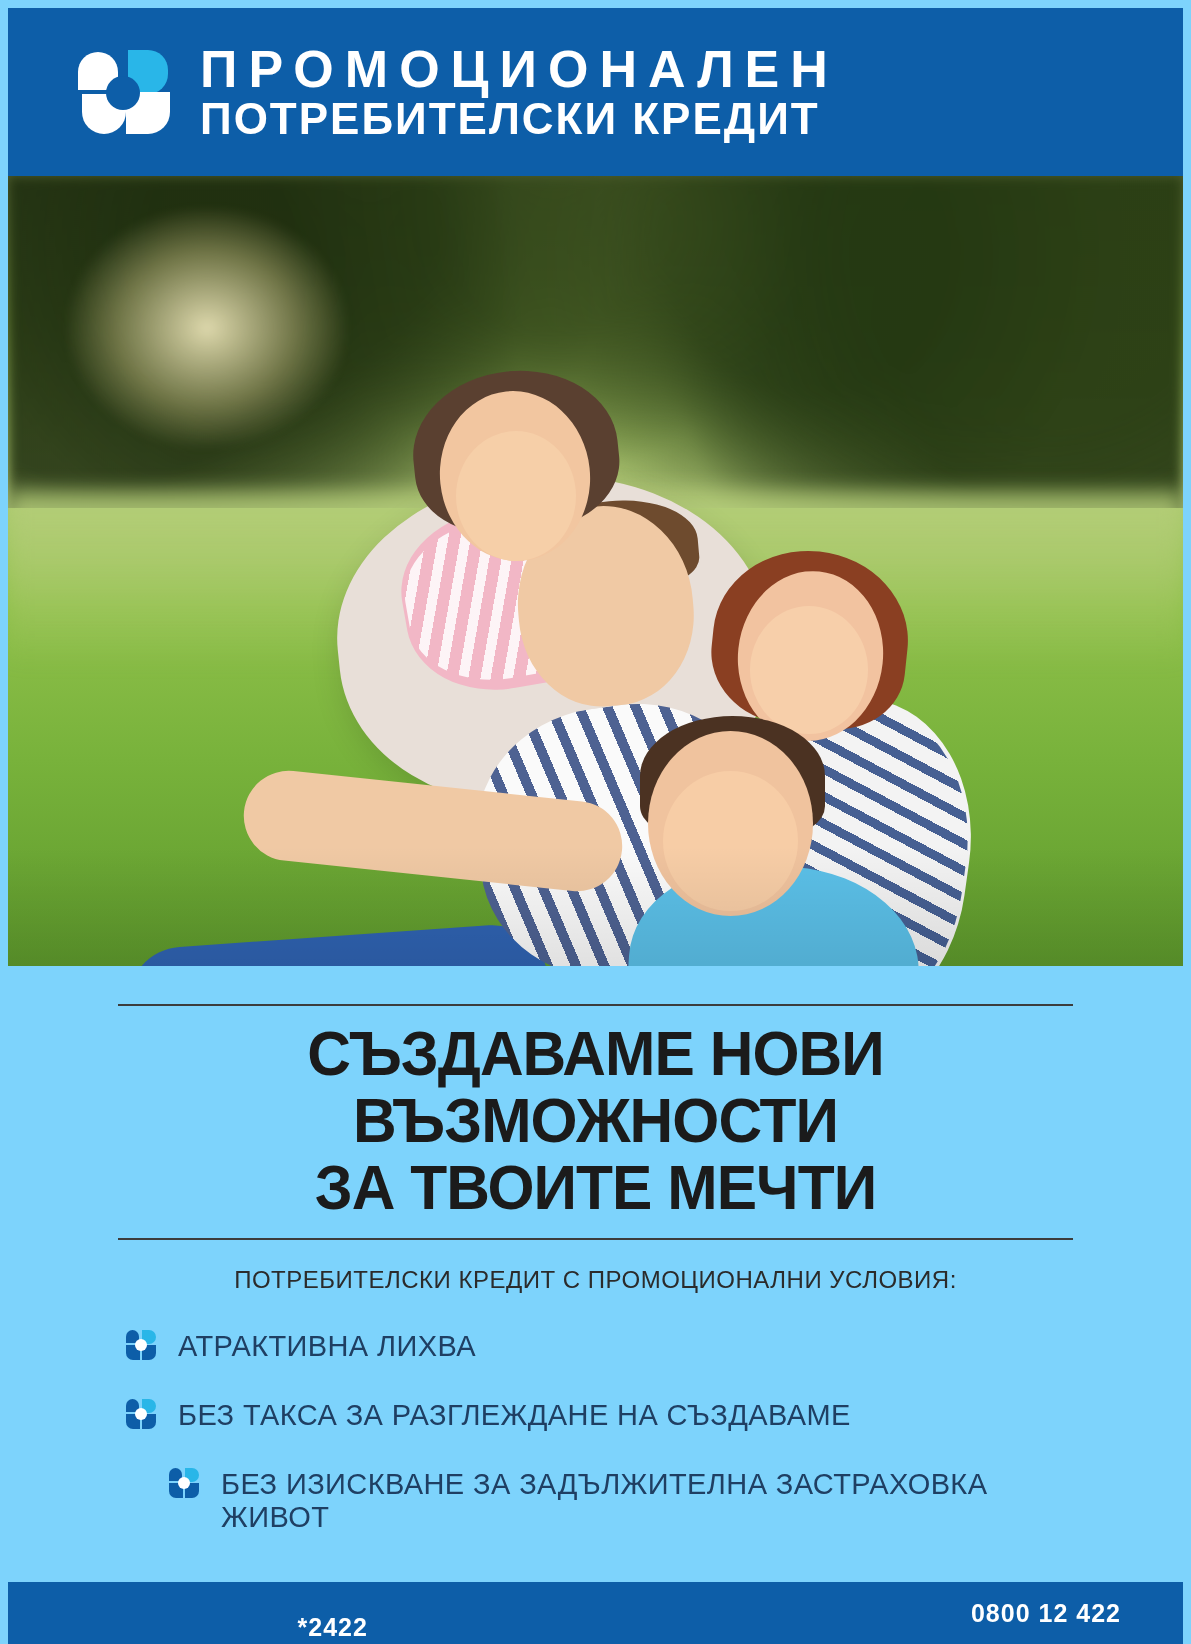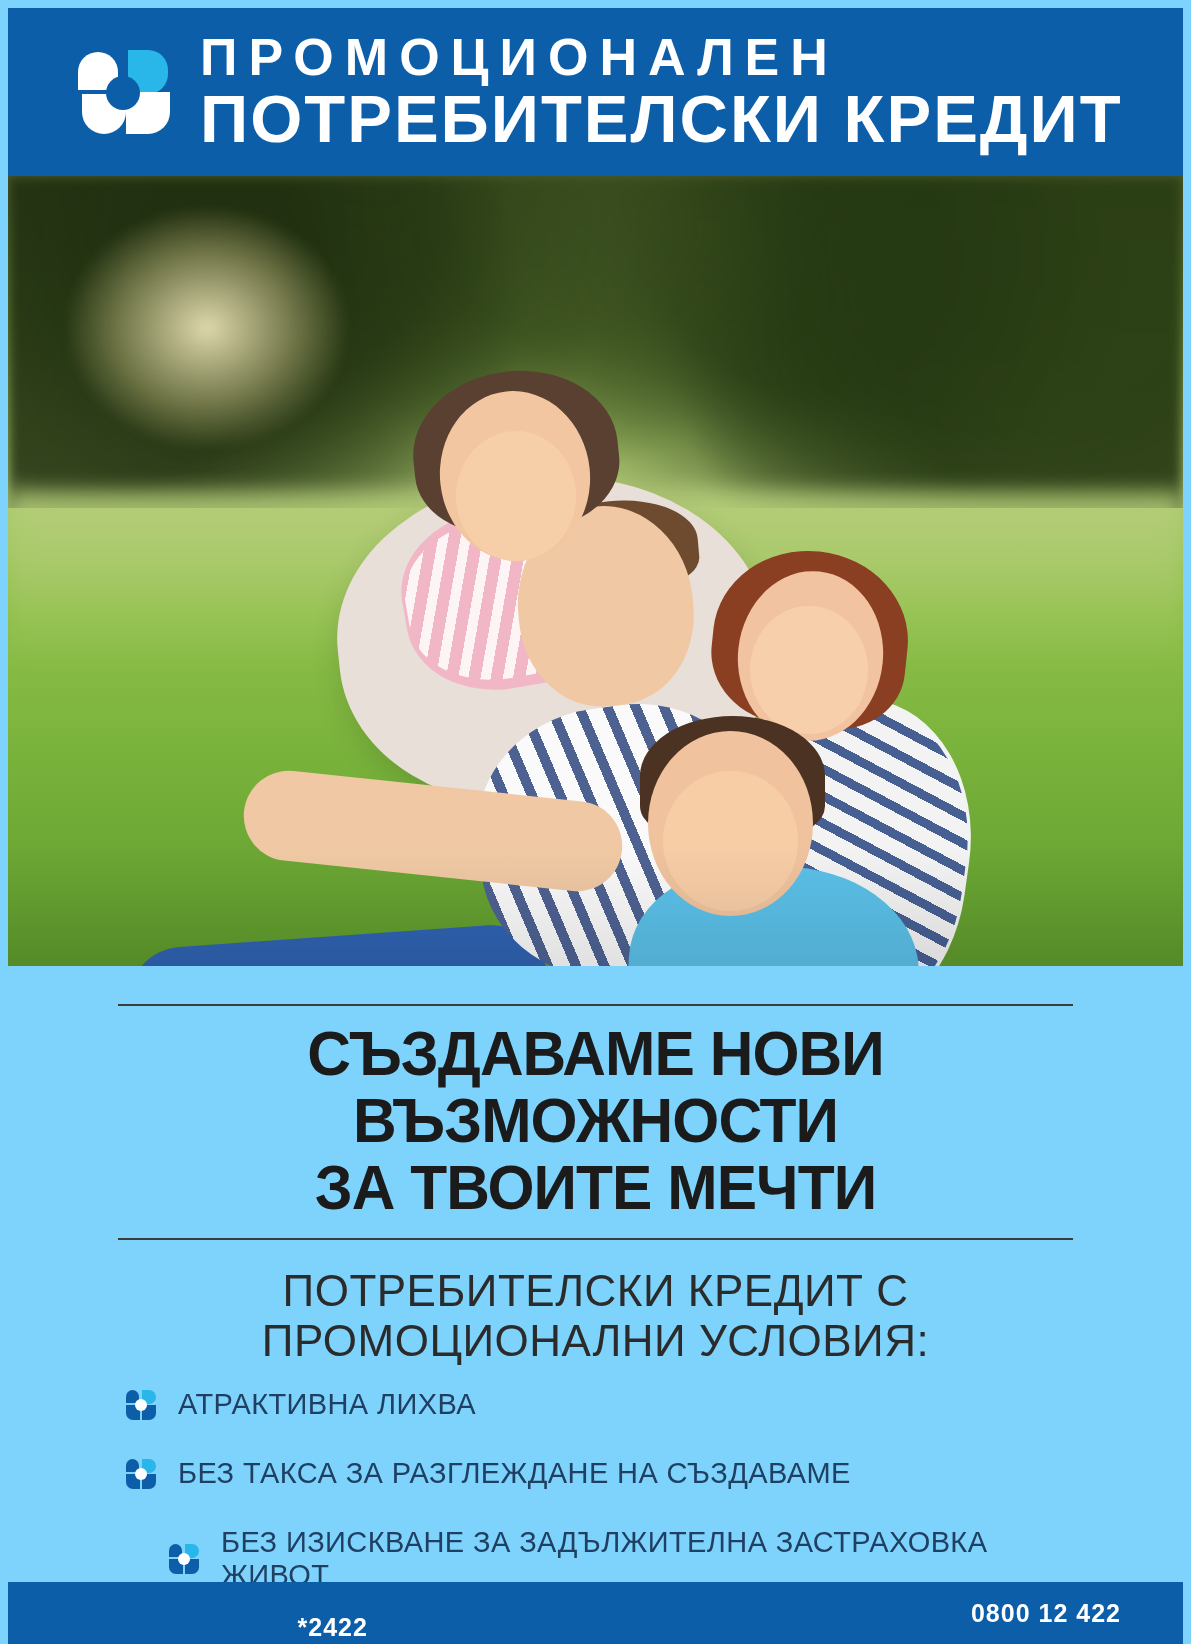--- a/index.html
+++ b/index.html
@@ -82,21 +82,21 @@
   .hl1 {
     color: #ffffff;
     font-size: 52px;
     font-weight: bold;
     letter-spacing: 11px;
     line-height: 1.05;
     white-space: nowrap;
   }
   .hl2 {
     color: #ffffff;
-    font-size: 67px;
+    font-size: 44px;
     font-weight: bold;
     letter-spacing: 2px;
     line-height: 1.05;
     white-space: nowrap;
   }
 
   
   .photo {
     position: relative;
     height: 790px;
@@ -261,31 +261,30 @@
     font-weight: bold;
     font-size: 63px;
     line-height: 1.06;
     letter-spacing: -1px;
     padding: 14px 0 10px 0;
     transform: scaleX(0.96);
   }
   .subhead {
     text-align: center;
     color: #2b2b2b;
-    font-size: 44px;
+    font-size: 24px;
     letter-spacing: 0.5px;
     padding: 26px 0 6px 0;
   }
   .bullets {
     padding: 14px 0 0 8px;
   }
   .bullet {
     display: flex;
-    align-items: center;
-    margin: 2px 0 36px 0;
+    margin: 16px 0 36px 0;
   }
   .bullet:last-child { margin-bottom: 0; padding-left: 43px; }
   .bullet-icon {
     position: relative;
     width: 30px; height: 30px;
     flex: 0 0 auto;
     margin-right: 22px;
   }
   .bullet-icon .bi-tl {
     position: absolute; left: 0; top: 0;

